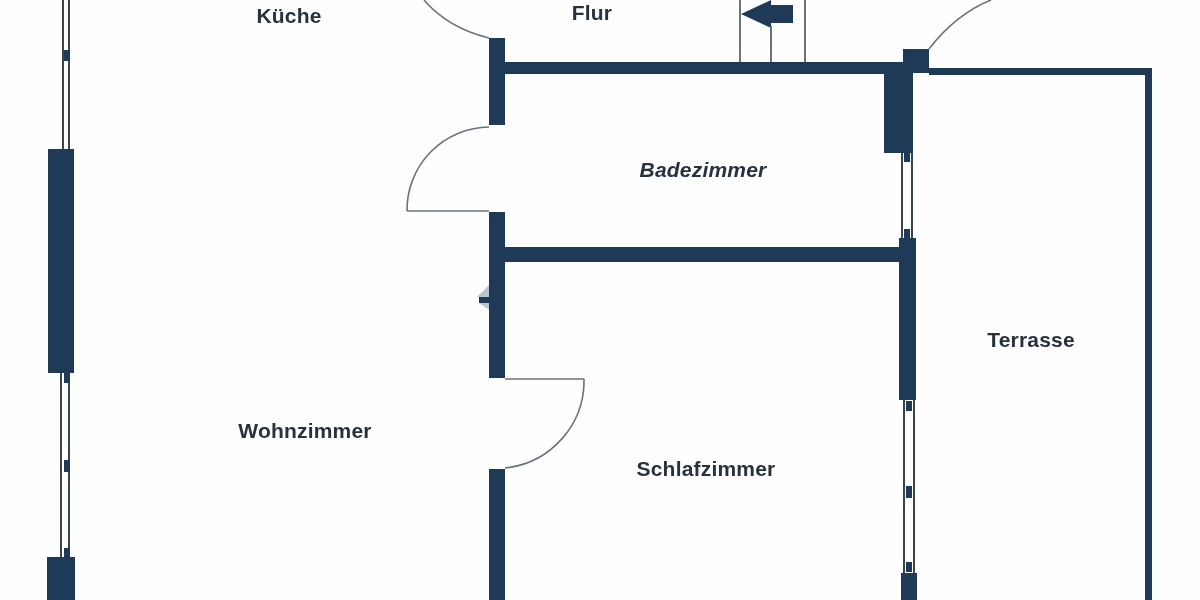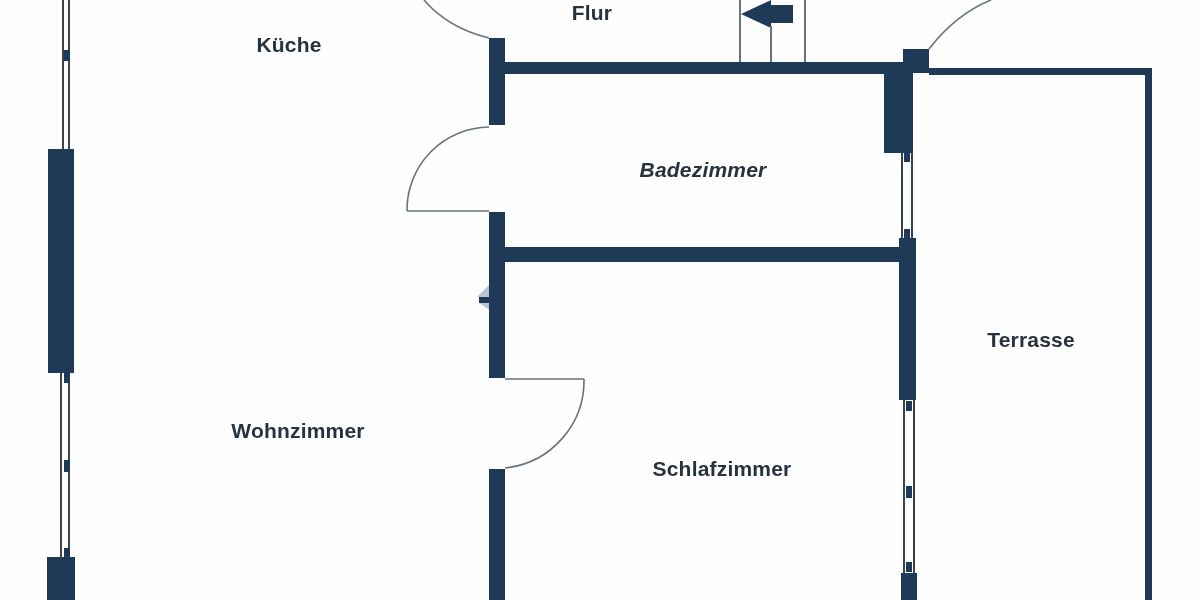--- a/index.html
+++ b/index.html
@@ -90,20 +90,20 @@
   <div class="tick" style="left:906px;top:486px;width:6px;height:12px;"></div>
   <div class="tick" style="left:906px;top:562px;width:6px;height:10px;"></div>
 
   <div class="wall" style="left:901px;top:573px;width:16px;height:27px;"></div>
 
   <div class="wall" style="left:505px;top:247px;width:394px;height:15px;"></div>
 
   <div class="wall" style="left:929px;top:68px;width:223px;height:7px;"></div>
   <div class="wall" style="left:1145px;top:68px;width:7px;height:532px;"></div>
 
-  <div class="label" style="left:289px;top:16px;margin-top:29px;">Küche</div>
+  <div class="label" style="left:289px;top:16px;">Küche</div>
   <div class="label" style="left:592px;top:13px;">Flur</div>
   <div class="label" style="left:703px;top:170px;font-style:italic;">Badezimmer</div>
   <div class="label" style="left:1031px;top:340px;">Terrasse</div>
-  <div class="label" style="left:298px;top:431px;">Wohnzimmer</div>
-  <div class="label" style="left:706px;top:469px;margin-left:16px;">Schlafzimmer</div>
+  <div class="label" style="left:305px;top:431px;">Wohnzimmer</div>
+  <div class="label" style="left:706px;top:469px;">Schlafzimmer</div>
 
 </div>
 
 </body></html>

